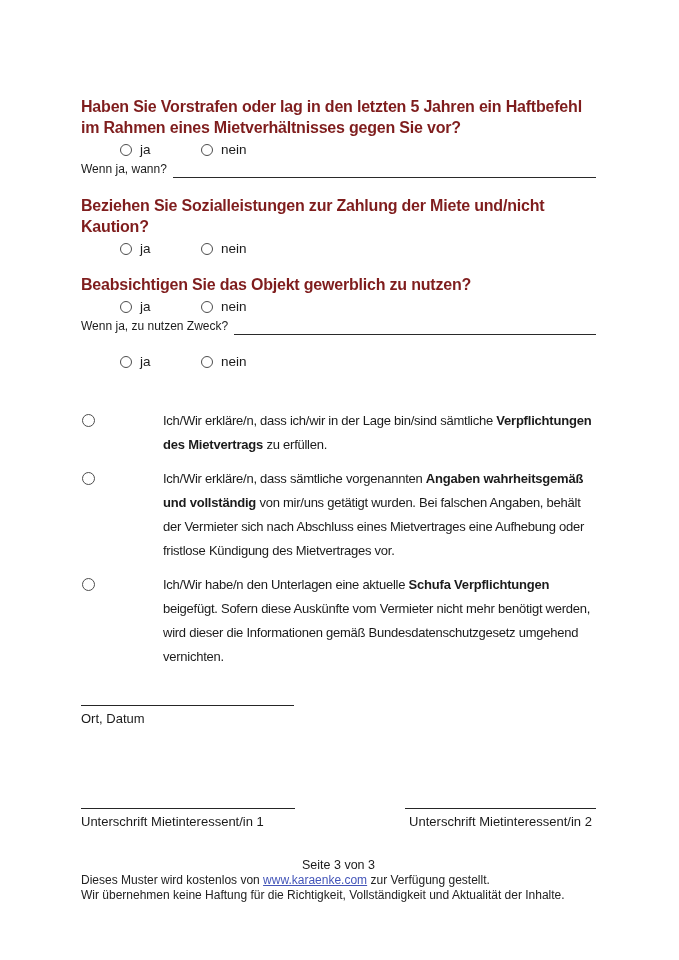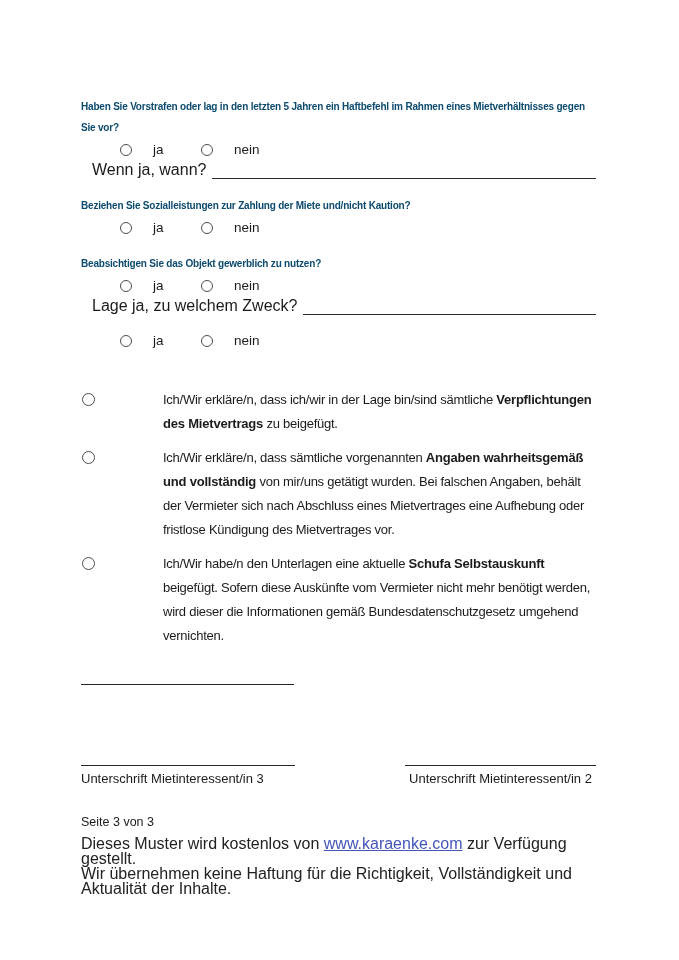--- a/index.html
+++ b/index.html
@@ -8,31 +8,31 @@
     background: #ffffff;
     font-family: "Liberation Sans", sans-serif;
     color: #1b1b1b;
     overflow: hidden;
   }
   .content { padding: 96px 83px 0 81px; box-sizing: border-box; }
 
   
   .q { margin-bottom: 16px; }
   .q-heading {
-    font-weight: bold; font-size: 10px; line-height: 21px;
-    letter-spacing: -0.2px; color: #0c4a6e;
+    font-weight: bold; font-size: 16px; line-height: 21px;
+    letter-spacing: -0.2px; color: #7f1d1d;
   }
   .radio-row { display: flex; align-items: center; margin: 2px 0 0 39px; height: 19px; }
-  .radio-opt { display: flex; align-items: center; gap: 21px; width: 81px; font-size: 13.5px; cursor: pointer; }
+  .radio-opt { display: flex; align-items: center; gap: 8px; width: 81px; font-size: 13.5px; cursor: pointer; }
   .radio-opt.opt-nein { width: auto; }
   .radio-circle {
     width: 12px; height: 12px; border: 1.2px solid #4d4d4d;
     border-radius: 50%; background: #fff; flex: none; box-sizing: border-box;
   }
-  .followup { display: flex; align-items: flex-end; font-size: 16px; line-height: 19px; margin-top: 1px; margin-left: 11px; }
+  .followup { display: flex; align-items: center; font-size: 12px; line-height: 19px; margin-top: 1px; }
   .followup-label { white-space: nowrap; padding-right: 6px; }
   .answer-line { flex: 1; border-bottom: 1.2px solid #2a2a2a; height: 15px; }
 
   
   .decls { margin-top: 38px; }
   .decl {
     position: relative; padding-left: 82px; margin-bottom: 10px;
     font-size: 13px; line-height: 24px; letter-spacing: -0.25px; color: #1b1b1b;
   }
   .decl b { font-weight: bold; letter-spacing: -0.2px; }
@@ -44,22 +44,22 @@
 
   
   .line { border-bottom: 1.2px solid #262626; height: 16px; }
   .sig-label { font-size: 13px; line-height: 19px; padding-top: 3px; white-space: nowrap; }
   .ort { margin-top: 20px; width: 213px; }
   .sig-row { display: flex; justify-content: space-between; margin-top: 64px; }
   .sig-col { width: 214px; }
   .sig-col.right { width: 191px; text-align: center; }
 
   
-  .page-num { text-align: left; font-size: 12.5px; line-height: 16px; margin-top: 26px; color: #1b1b1b; }
-  .footer { margin-top: 6px; font-size: 16px; line-height: 15px; color: #222222; }
+  .page-num { text-align: center; font-size: 12.5px; line-height: 16px; margin-top: 26px; color: #1b1b1b; }
+  .footer { margin-top: 0; font-size: 12px; line-height: 15px; color: #222222; }
   .footer-link { text-decoration: underline; cursor: pointer; }
 </style>
 </head>
 <body>
 
 <div class="content">
 
   <div class="q">
     <div class="q-heading">Haben Sie Vorstrafen oder lag in den letzten 5 Jahren ein Haftbefehl im Rahmen eines Mietverhältnisses gegen Sie vor?</div>
     <div class="radio-row">
@@ -98,61 +98,62 @@
       <span class="radio-opt">
         <span class="radio-circle"></span>
         <span>ja</span>
       </span>
       <span class="radio-opt opt-nein">
         <span class="radio-circle"></span>
         <span>nein</span>
       </span>
     </div>
     <div class="followup">
-      <span class="followup-label">Lage ja, zu welchem Zweck?</span>
+      <span class="followup-label">Wenn ja, zu nutzen Zweck?</span>
       <span class="answer-line"></span>
     </div>
   </div>
 
   <div class="q">
     <div class="radio-row">
       <span class="radio-opt">
         <span class="radio-circle"></span>
         <span>ja</span>
       </span>
       <span class="radio-opt opt-nein">
         <span class="radio-circle"></span>
         <span>nein</span>
       </span>
     </div>
   </div>
 
   <div class="decls">
     <div class="decl">
       <span class="decl-circle"></span>
-      <span><span>Ich/Wir erkläre/n, dass ich/wir in der Lage bin/sind sämtliche </span><b>Verpflichtungen des Mietvertrags</b><span> zu beigefügt.</span></span>
+      <span><span>Ich/Wir erkläre/n, dass ich/wir in der Lage bin/sind sämtliche </span><b>Verpflichtungen des Mietvertrags</b><span> zu erfüllen.</span></span>
     </div>
     <div class="decl">
       <span class="decl-circle"></span>
       <span><span>Ich/Wir erkläre/n, dass sämtliche vorgenannten </span><b>Angaben wahrheitsgemäß und vollständig</b><span> von mir/uns getätigt wurden. Bei falschen Angaben, behält der Vermieter sich nach Abschluss eines Mietvertrages eine Aufhebung oder fristlose Kündigung des Mietvertrages vor.</span></span>
     </div>
     <div class="decl">
       <span class="decl-circle"></span>
-      <span><span>Ich/Wir habe/n den Unterlagen eine aktuelle </span><b>Schufa Selbstauskunft</b><span> beigefügt. Sofern diese Auskünfte vom Vermieter nicht mehr benötigt werden, wird dieser die Informationen gemäß Bundesdatenschutzgesetz umgehend vernichten.</span></span>
+      <span><span>Ich/Wir habe/n den Unterlagen eine aktuelle </span><b>Schufa Verpflichtungen</b><span> beigefügt. Sofern diese Auskünfte vom Vermieter nicht mehr benötigt werden, wird dieser die Informationen gemäß Bundesdatenschutzgesetz umgehend vernichten.</span></span>
     </div>
   </div>
 
   <div class="ort">
     <div class="line"></div>
+    <div class="sig-label">Ort, Datum</div>
   </div>
 
   <div class="sig-row">
     <div class="sig-col">
       <div class="line"></div>
-      <div class="sig-label">Unterschrift Mietinteressent/in 3</div>
+      <div class="sig-label">Unterschrift Mietinteressent/in 1</div>
     </div>
     <div class="sig-col right">
       <div class="line"></div>
       <div class="sig-label">Unterschrift Mietinteressent/in 2</div>
     </div>
   </div>
 
   <div class="page-num">Seite 3 von 3</div>
 
   <div class="footer">

